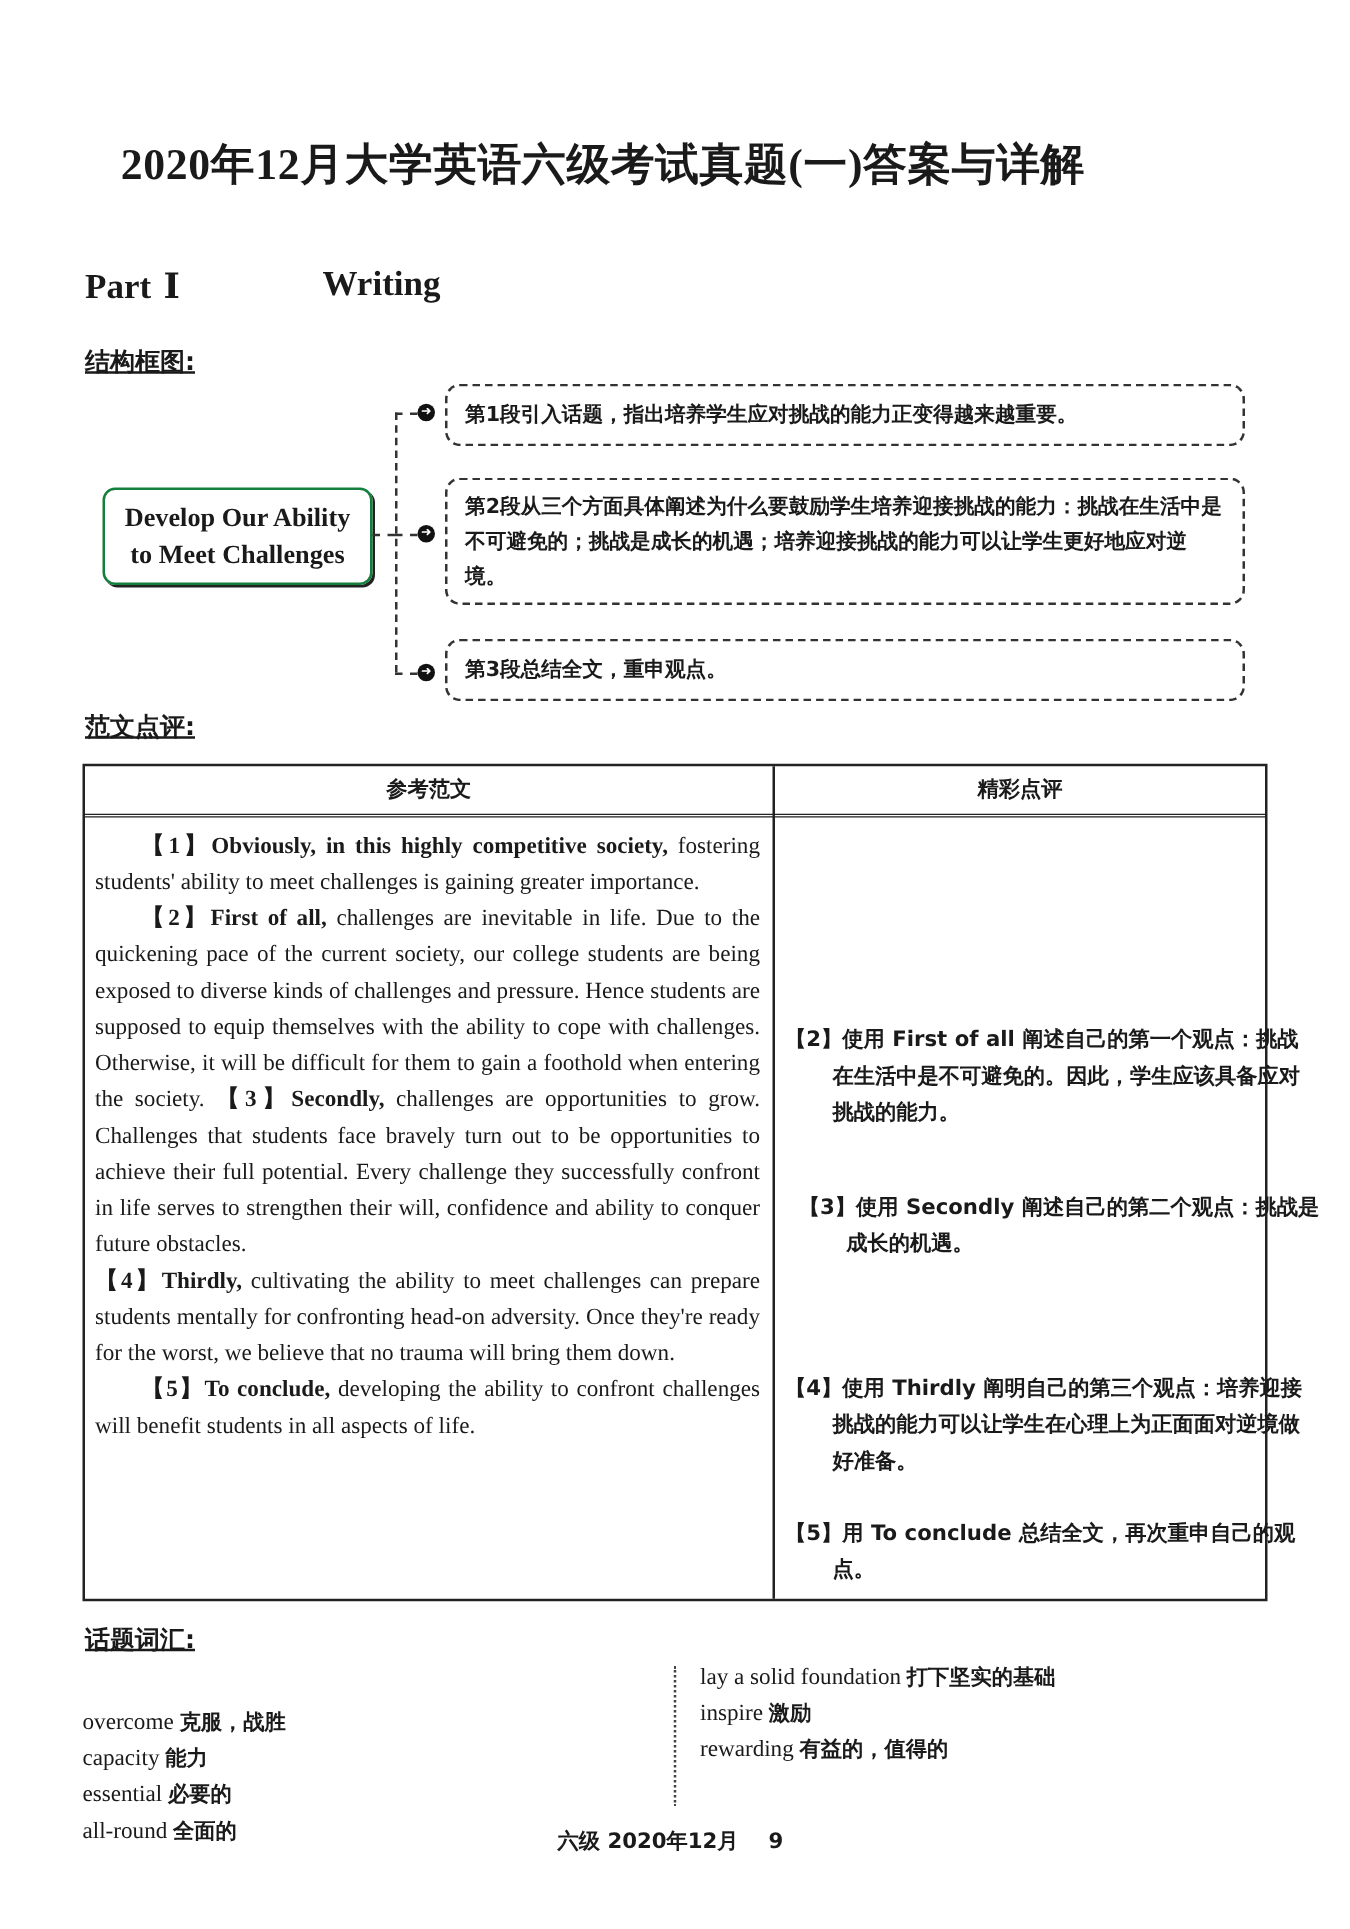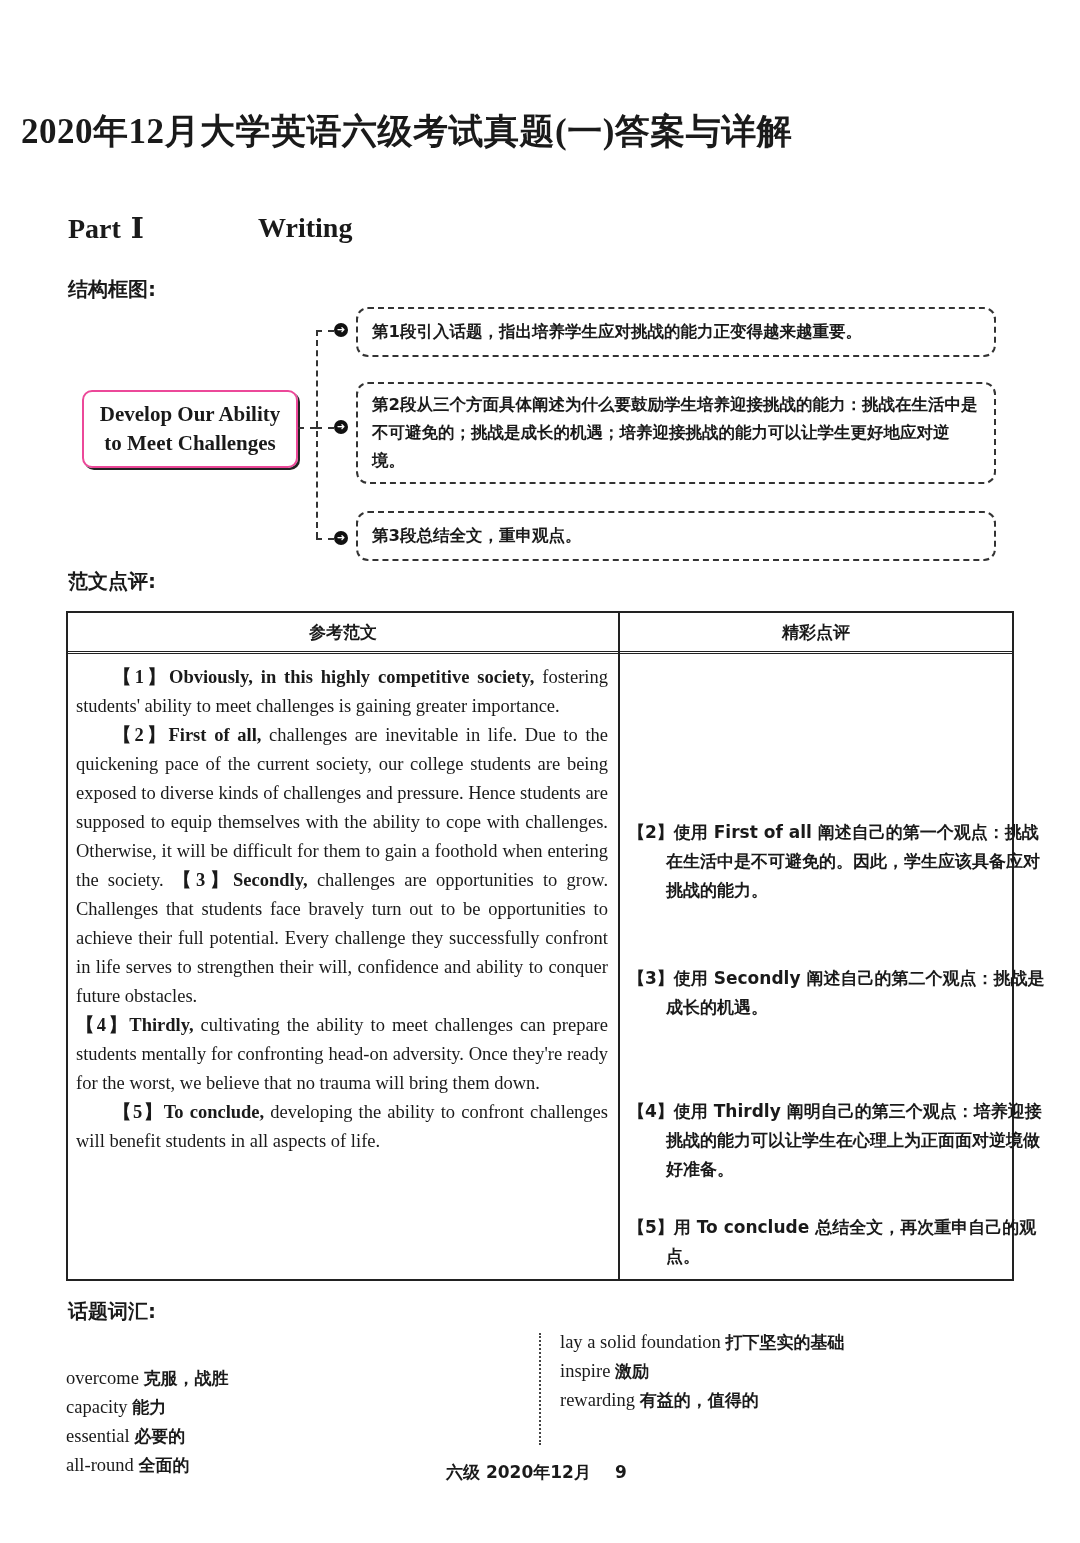--- a/index.html
+++ b/index.html
@@ -1,27 +1,27 @@
 <!DOCTYPE html>
 <html><head>
 <meta charset="utf-8">
 <style>
   html, body { margin: 0; padding: 0; background: #fff; }
   body { width: 1080px; height: 1543px; position: relative; overflow: hidden;
          font-family: "Liberation Serif", "DejaVu Serif", serif; color: #1a1a1a; }
-  .title { position: absolute; top: 108px; left: 0; width: 868px; text-align: left;
-           font-size: 35px; font-weight: bold; letter-spacing: 0.5px; margin-left: 21px; }
+  .title { position: absolute; top: 108px; left: 0; width: 868px; text-align: right;
+           font-size: 35px; font-weight: bold; letter-spacing: 0.5px; }
   .part { position: absolute; top: 212px; left: 68px; font-size: 28px; font-weight: bold; }
   .part .num { margin-left: 10px; }
   .part-name { position: absolute; top: 212px; left: 258px; font-size: 28px; font-weight: bold; }
   .section-label { position: absolute; left: 68px; font-size: 20px; font-weight: bold;
-                   font-family: "DejaVu Sans", sans-serif; }
+                   font-family: "DejaVu Sans", sans-serif; text-decoration: underline; }
   
   .main-node { position: absolute; left: 82px; top: 390px; width: 212px; height: 74px;
-               border: 2px solid #ec4899; border-radius: 10px; box-shadow: 2px 2px 0 #222;
+               border: 2px solid #15803d; border-radius: 10px; box-shadow: 2px 2px 0 #222;
                display: flex; align-items: center; justify-content: center; text-align: center;
                font-size: 21px; font-weight: bold; line-height: 29px; }
   .dash-h { position: absolute; border-top: 2px dashed #333; height: 0; }
   .dash-v { position: absolute; border-left: 2px dashed #333; width: 0; }
   .arrow-dot { position: absolute; width: 14px; height: 14px; border-radius: 50%;
                background: #111; color: #fff; font-size: 10px; line-height: 14px; text-align: center;
                font-family: "DejaVu Sans", sans-serif; }
   .branch-box { position: absolute; left: 356px; width: 640px; border: 2px dashed #333;
                 border-radius: 12px; padding: 6px 14px; box-sizing: border-box;
                 font-family: "DejaVu Sans", sans-serif; font-size: 16.5px; font-weight: bold;
@@ -105,21 +105,21 @@
     </p>
     <p class="para noindent">
       <span class="b">【4】</span><span class="b">Thirdly,</span><span> cultivating the ability to meet challenges can prepare students mentally for confronting head-on adversity. Once they're ready for the worst, we believe that no trauma will bring them down.</span>
     </p>
     <p class="para">
       <span class="b">【5】</span><span class="b">To conclude,</span><span> developing the ability to confront challenges will benefit students in all aspects of life.</span>
     </p>
   </div>
 
   <div class="comment" style="top:165px;margin-top:40px;">【2】使用 First of all 阐述自己的第一个观点：挑战在生活中是不可避免的。因此，学生应该具备应对挑战的能力。</div>
-  <div class="comment" style="top:351px;">【3】使用 Secondly 阐述自己的第二个观点：挑战是成长的机遇。</div>
+  <div class="comment" style="top:339px;margin-left:11px;">【3】使用 Secondly 阐述自己的第二个观点：挑战是成长的机遇。</div>
   <div class="comment" style="top:484px;">【4】使用 Thirdly 阐明自己的第三个观点：培养迎接挑战的能力可以让学生在心理上为正面面对逆境做好准备。</div>
   <div class="comment" style="top:600px;">【5】用 To conclude 总结全文，再次重申自己的观点。</div>
 </div>
 
 <div class="section-label" style="top:1298px">话题词汇:</div>
 <div class="vocab-col" style="left:66px;margin-top:36px;">
   <div><span>overcome</span> <span class="zh">克服，战胜</span></div>
   <div><span>capacity</span> <span class="zh">能力</span></div>
   <div><span>essential</span> <span class="zh">必要的</span></div>
   <div><span>all-round</span> <span class="zh">全面的</span></div>

